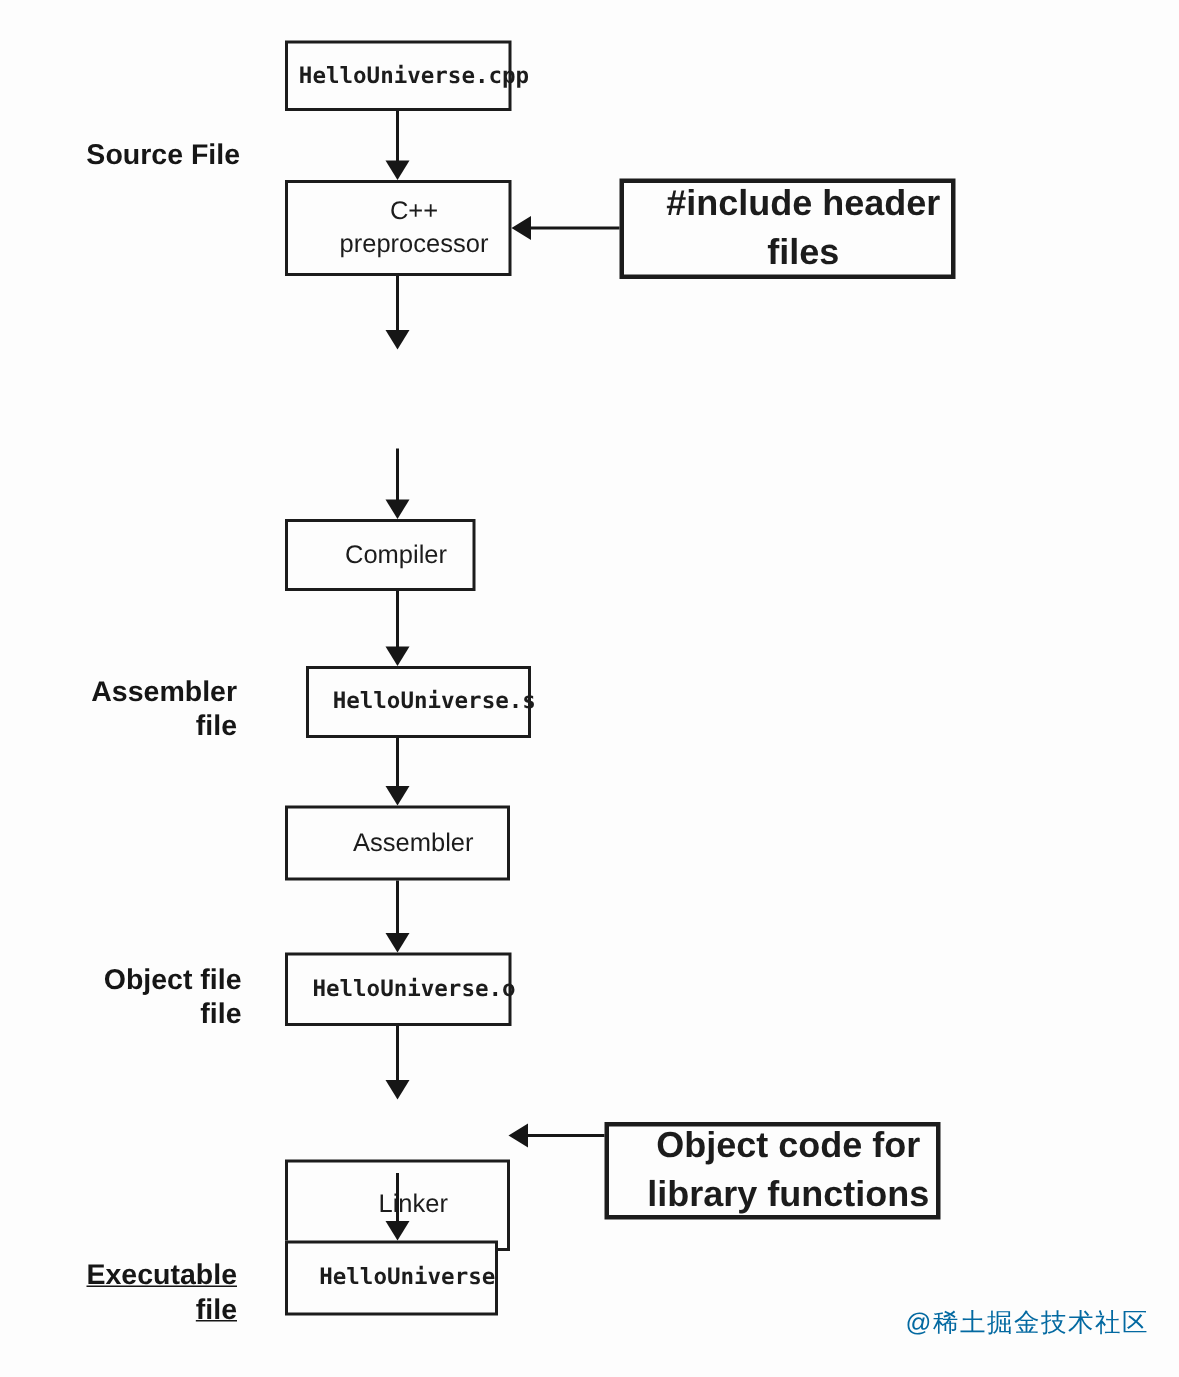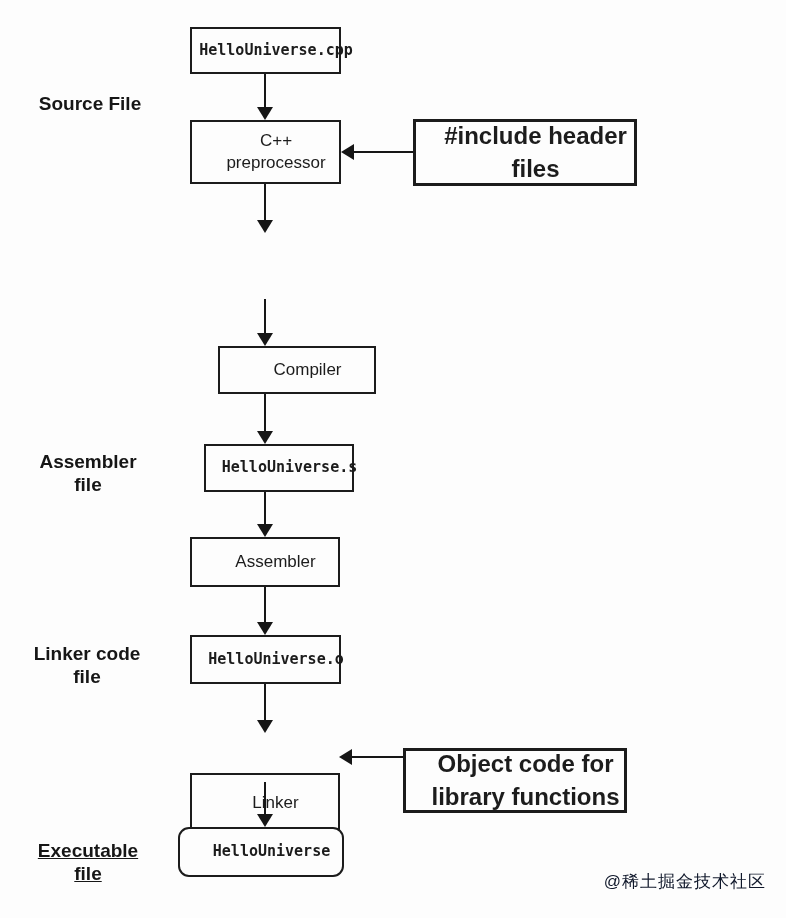--- a/index.html
+++ b/index.html
@@ -39,21 +39,21 @@
     font-size: 24px;
     line-height: 1.35;
   }
 
   
   .stage-label {
     position: absolute;
     font-weight: bold;
     font-size: 19px;
     line-height: 1.22;
-    text-align: center;
+    text-align: right;
     white-space: pre-line;
     color: #161616;
   }
 
   
   .arrow-v {
     position: absolute;
     width: 16px;
   }
   .arrow-v::before {
@@ -94,46 +94,46 @@
     border-bottom: 8px solid transparent;
     border-right: 13px solid #161616;
   }
 
   
   .watermark {
     position: absolute;
     right: 20px;
     top: 870px;
     font-size: 17px;
-    color: #0f172a;
+    color: #0369a1;
     letter-spacing: 1px;
   }
 </style>
 </head>
 <body>
 
 <div class="canvas">
 
   <div class="stage-label" style="left:20px; top:92px; width:140px;">Source File</div>
   <div class="stage-label" style="left:18px; top:450px; width:140px;">Assembler
 file</div>
-  <div class="stage-label" style="left:13px; top:642px; width:148px;">Linker code
+  <div class="stage-label" style="left:13px; top:642px; width:148px;">Object file
 file</div>
   <div class="stage-label" style="left:18px; top:839px; width:140px;text-decoration:underline;">Executable
 file</div>
 
   <div class="node mono" style="left:190px; top:27px; width:151px; height:47px;">HelloUniverse.cpp</div>
   <div class="node" style="left:190px; top:120px; width:151px; height:64px;">C++
 preprocessor</div>
-  <div class="node" style="left:190px; top:346px; width:158px; height:48px;margin-left:28px;">Compiler</div>
+  <div class="node" style="left:190px; top:346px; width:127px; height:48px;">Compiler</div>
   <div class="node mono" style="left:204px; top:444px; width:150px; height:48px;">HelloUniverse.s</div>
   <div class="node" style="left:190px; top:537px; width:150px; height:50px;">Assembler</div>
   <div class="node mono" style="left:190px; top:635px; width:151px; height:49px;">HelloUniverse.o</div>
   <div class="node" style="left:190px; top:773px; width:150px; height:61px;">Linker</div>
-  <div class="node mono" style="left:178px; top:827px; width:166px; height:50px;border-radius:11px;">HelloUniverse</div>
+  <div class="node mono" style="left:190px; top:827px; width:142px; height:50px;">HelloUniverse</div>
 
   <div class="node side" style="left:413px; top:119px; width:224px; height:67px;">#include header
 files</div>
   <div class="node side" style="left:403px; top:724px; width:224px; height:65px;margin-top:24px;">Object code for
 library functions</div>
 
   <div class="arrow-v" style="left:257px; top:74px;  height:46px;"></div>
   <div class="arrow-v" style="left:257px; top:184px; height:49px;"></div>
   <div class="arrow-v" style="left:257px; top:299px; height:47px;"></div>
   <div class="arrow-v" style="left:257px; top:394px; height:50px;"></div>

